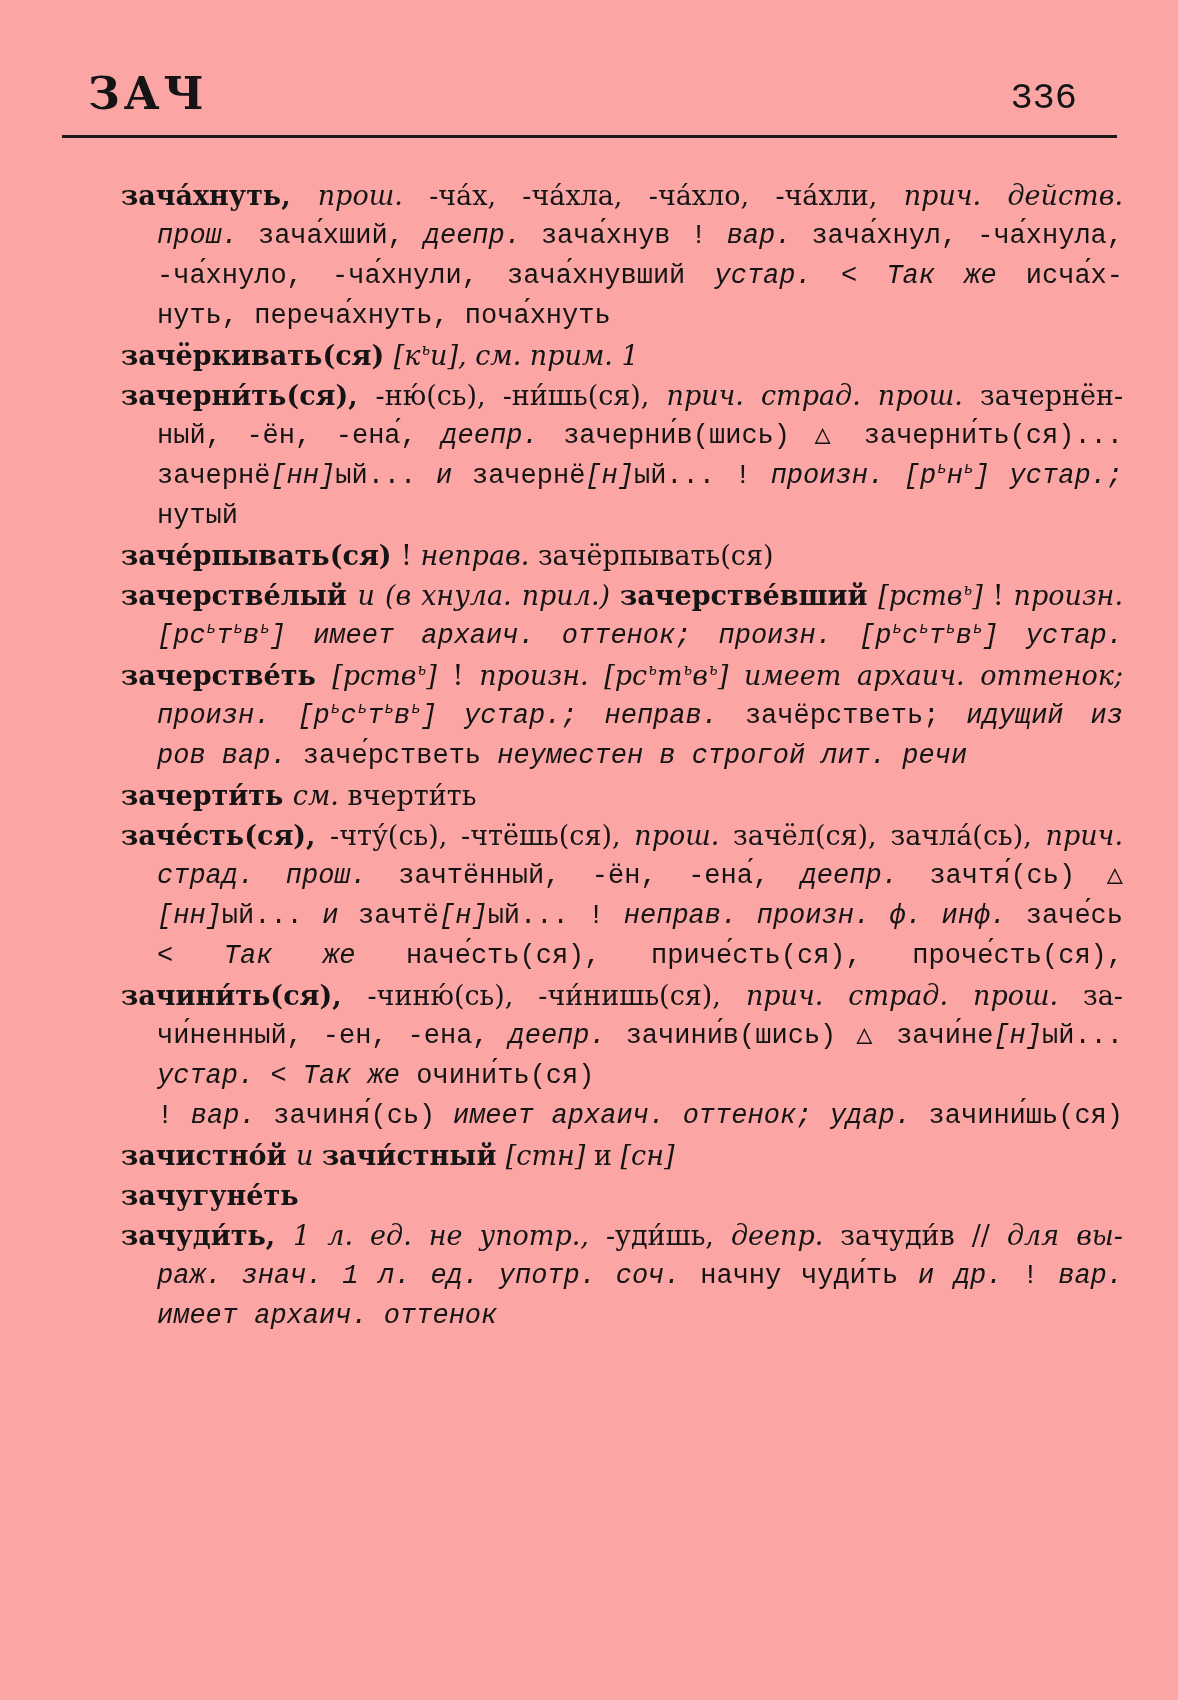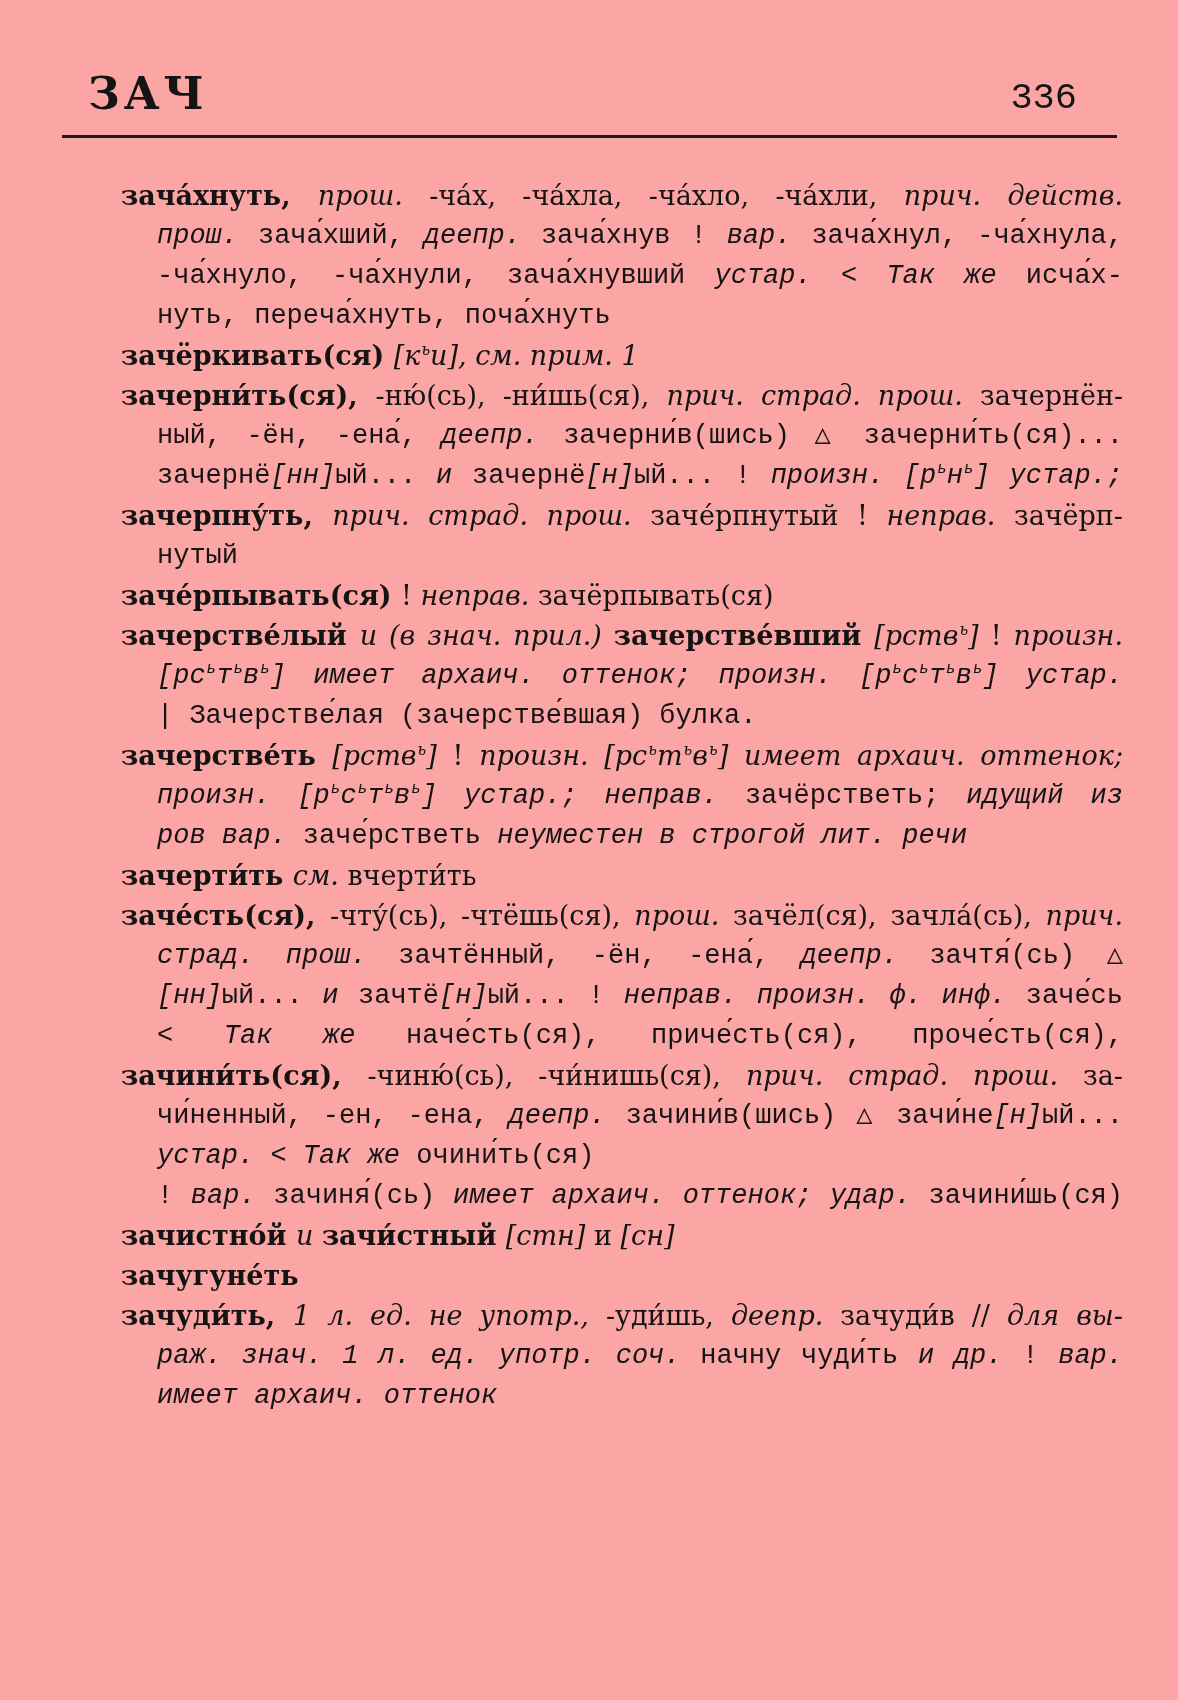--- a/index.html
+++ b/index.html
@@ -60,30 +60,28 @@
       </div>
       <div class="entry">
         <div class="line last"><span class="seg-b">зачёркивать(ся) </span><span class="seg-i">[к</span><span class="seg-sup">ь</span><span class="seg-i">и], см. прим. 1</span></div>
       </div>
       <div class="entry">
         <div class="line"><span class="seg-b">зачерни́ть(ся), </span><span class="seg-r">-ню́(сь), -ни́шь(ся), </span><span class="seg-i">прич. страд. прош. </span><span class="seg-r">зачернён-</span></div>
         <div class="line cont"><span class="seg-r">ный, -ён, -ена́, </span><span class="seg-i">деепр. </span><span class="seg-r">зачерни́в(шись) △ зачерни́ть(ся)...</span><span class="seg-i">[рн</span><span class="seg-sup">ь</span><span class="seg-i">],</span></div>
         <div class="line cont"><span class="seg-r">зачернё</span><span class="seg-i">[нн]</span><span class="seg-r">ый... </span><span class="seg-i">и </span><span class="seg-r">зачернё</span><span class="seg-i">[н]</span><span class="seg-r">ый... ! </span><span class="seg-i">произн. [р</span><span class="seg-sup">ь</span><span class="seg-i">н</span><span class="seg-sup">ь</span><span class="seg-i">] устар.; вар.</span></div>
       </div>
       <div class="entry">
-        <div class="line"><span class="seg-b">зачерпну́ть, </span><span class="seg-i">прич. страд. прош. </span><span class="seg-r">заче́рпнутый ! </span><span class="seg-i">неправ. </span><span class="seg-r">зачёрп-</span></div>
         <div class="line cont last"><span class="seg-r">нутый</span></div>
       </div>
       <div class="entry">
         <div class="line last"><span class="seg-b">заче́рпывать(ся) </span><span class="seg-r">! </span><span class="seg-i">неправ. </span><span class="seg-r">зачёрпывать(ся)</span></div>
       </div>
       <div class="entry">
-        <div class="line"><span class="seg-b">зачерстве́лый </span><span class="seg-i">и (в знач. прил.) </span><span class="seg-b">зачерстве́вший </span><span class="seg-i">[рств</span><span class="seg-sup">ь</span><span class="seg-i">] </span><span class="seg-r">! </span><span class="seg-i">произн.</span></div>
+        <div class="line"><span class="seg-b">зачерстве́лый </span><span class="seg-i">и (в хнула. прил.) </span><span class="seg-b">зачерстве́вший </span><span class="seg-i">[рств</span><span class="seg-sup">ь</span><span class="seg-i">] </span><span class="seg-r">! </span><span class="seg-i">произн.</span></div>
         <div class="line cont"><span class="seg-i">[рс</span><span class="seg-sup">ь</span><span class="seg-i">т</span><span class="seg-sup">ь</span><span class="seg-i">в</span><span class="seg-sup">ь</span><span class="seg-i">] имеет архаич. оттенок; произн. [р</span><span class="seg-sup">ь</span><span class="seg-i">с</span><span class="seg-sup">ь</span><span class="seg-i">т</span><span class="seg-sup">ь</span><span class="seg-i">в</span><span class="seg-sup">ь</span><span class="seg-i">] устар.</span></div>
-        <div class="line cont last"><span class="seg-r">| Зачерстве́лая (зачерстве́вшая) булка.</span></div>
       </div>
       <div class="entry">
         <div class="line"><span class="seg-b">зачерстве́ть </span><span class="seg-i">[рств</span><span class="seg-sup">ь</span><span class="seg-i">] </span><span class="seg-r">! </span><span class="seg-i">произн. [рс</span><span class="seg-sup">ь</span><span class="seg-i">т</span><span class="seg-sup">ь</span><span class="seg-i">в</span><span class="seg-sup">ь</span><span class="seg-i">] имеет архаич. оттенок;</span></div>
         <div class="line cont"><span class="seg-i">произн. [р</span><span class="seg-sup">ь</span><span class="seg-i">с</span><span class="seg-sup">ь</span><span class="seg-i">т</span><span class="seg-sup">ь</span><span class="seg-i">в</span><span class="seg-sup">ь</span><span class="seg-i">] устар.; неправ. </span><span class="seg-r">зачёрстветь; </span><span class="seg-i">идущий из гово-</span></div>
         <div class="line cont last"><span class="seg-i">ров вар. </span><span class="seg-r">заче́рстветь </span><span class="seg-i">неуместен в строгой лит. речи</span></div>
       </div>
       <div class="entry">
         <div class="line last"><span class="seg-b">зачерти́ть </span><span class="seg-i">см. </span><span class="seg-r">вчерти́ть</span></div>
       </div>
       <div class="entry">

